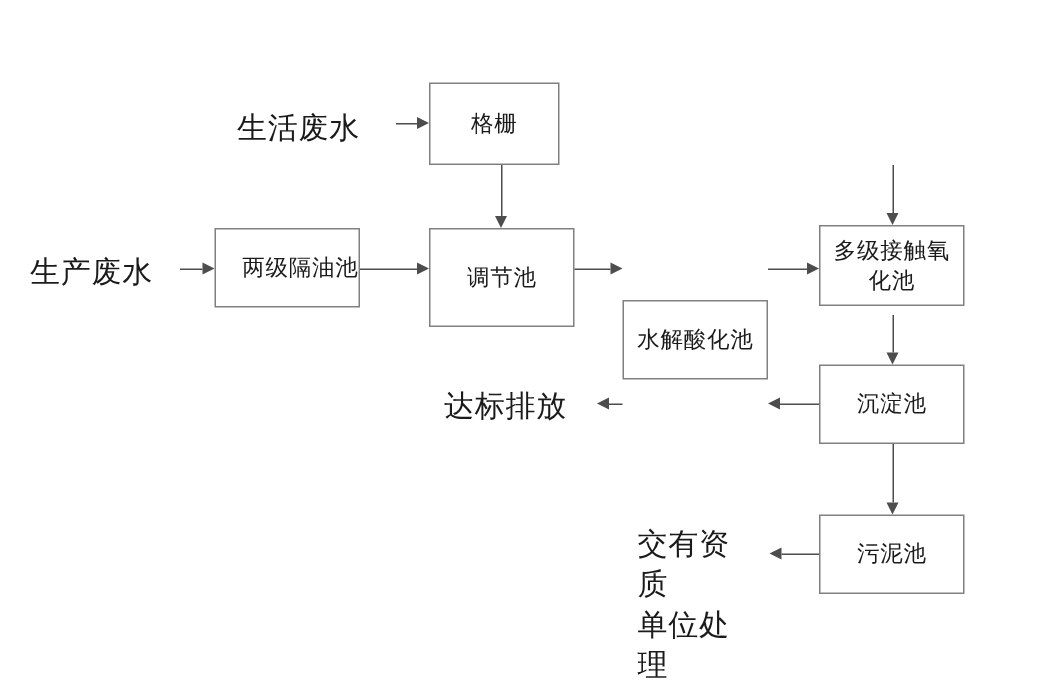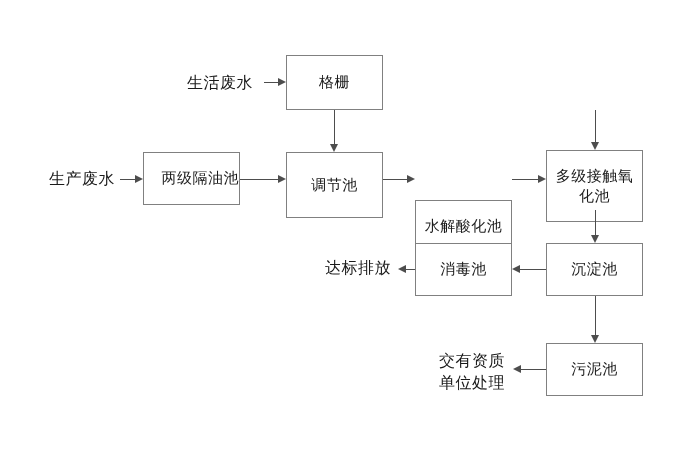--- a/index.html
+++ b/index.html
@@ -28,24 +28,24 @@
     text-align: center;
     color: #1a1a1a;
     font-size: 15px;
     line-height: 1.35;
     letter-spacing: 0.5px;
     font-family: "DejaVu Sans", "Liberation Sans", sans-serif;
   }
   .label {
     position: absolute;
     color: #1a1a1a;
-    font-size: 16px;
+    font-size: 20px;
     line-height: 1.35;
     letter-spacing: 0.5px;
-    text-align: right;
+    text-align: left;
     white-space: pre-line;
     font-family: "DejaVu Sans", "Liberation Sans", sans-serif;
   }
   .edge {
     position: absolute;
     background: #4d4d4d;
   }
   .edge.h { height: 1px; }
   .edge.v { width: 1px; }
   .arrowhead {
@@ -67,48 +67,45 @@
     border-left: 4.5px solid transparent;
     border-right: 4.5px solid transparent;
     border-top: 8px solid #4d4d4d;
   }
 </style>
 </head>
 <body>
 
 <div id="canvas">
 
-  <div class="node" style="left:286px; top:55px; width:97px; height:55px;">
+  <div class="node" style="left:286px; top:55px; width:87px; height:55px;">
     <span>格栅</span>
   </div>
 
   <div class="node" style="left:143px; top:152px; width:97px; height:53px;justify-content:flex-end;">
     <span>两级隔油池</span>
   </div>
 
   <div class="node" style="left:286px; top:152px; width:97px; height:66px;">
     <span>调节池</span>
   </div>
 
   <div class="node" style="left:415px; top:152px; width:97px; height:53px;margin-top:48px;">
     <span>水解酸化池</span>
   </div>
 
-  <div class="node" style="left:546px; top:150px; width:97px; height:72px;">
+  <div class="node" style="left:546px; top:150px; width:97px; height:54px;">
     <span style="white-space:pre-line;">多级接触氧
 化池</span>
   </div>
 
   <div class="node" style="left:546px; top:243px; width:97px; height:53px;">
     <span>沉淀池</span>
   </div>
 
-  <div class="node" style="left:415px; top:243px; width:97px; height:53px;">
-    <span>消毒池</span>
-  </div>
 
   <div class="node" style="left:546px; top:343px; width:97px; height:53px;">
     <span>污泥池</span>
   </div>
 
   <div class="label" style="left:158px; top:72px; width:95px;">生活废水</div>
 
   <div class="label" style="left:20px; top:168px; width:95px;">生产废水</div>
 
 

